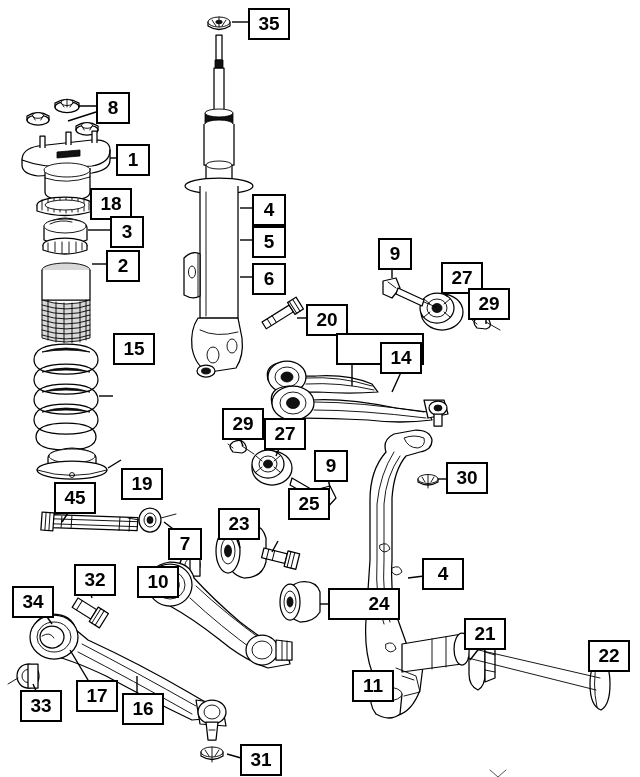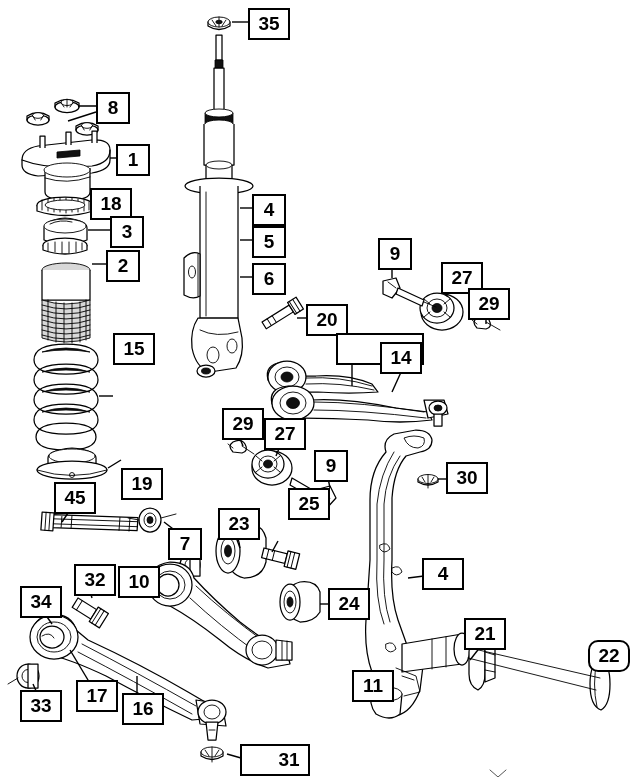--- a/index.html
+++ b/index.html
@@ -512,49 +512,49 @@
 <div class="callout c3" style="left:218px;top:508px;">
       <span>23</span>
     </div>
 <div class="callout c3" style="left:262px;top:488px;margin-left:26px;">
       <span>25</span>
     </div>
 
 <div class="callout c3" style="left:74px;top:564px;">
       <span>32</span>
     </div>
-<div class="callout c3" style="left:118px;top:566px;align-items:center;">
+<div class="callout c3" style="left:137px;top:566px;align-items:center;">
       <span>10</span>
     </div>
-<div class="callout c3" style="left:20px;top:586px;align-items:center;">
+<div class="callout c3" style="left:12px;top:586px;align-items:center;">
       <span>34</span>
     </div>
-<div class="callout c3" style="left:328px;top:588px;">
+<div class="callout c3" style="left:328px;top:588px;padding-left:30px;">
       <span>24</span>
     </div>
 
 <div class="callout c3" style="left:422px;top:558px;">
       <span>4</span>
     </div>
 <div class="callout c3" style="left:464px;top:618px;">
       <span>21</span>
     </div>
-<div class="callout c3" style="left:588px;top:640px;border-radius:10px;">
+<div class="callout c3" style="left:588px;top:640px;">
       <span>22</span>
     </div>
 <div class="callout c3" style="left:352px;top:670px;">
       <span>11</span>
     </div>
 
 <div class="callout c3" style="left:20px;top:690px;">
       <span>33</span>
     </div>
 <div class="callout c3" style="left:76px;top:680px;">
       <span>17</span>
     </div>
 <div class="callout c3" style="left:122px;top:693px;">
       <span>16</span>
     </div>
-<div class="callout c3" style="left:240px;top:744px;padding-left:28px;">
+<div class="callout c3" style="left:240px;top:744px;">
       <span>31</span>
     </div>
 
 </div>
 
 </body></html>

